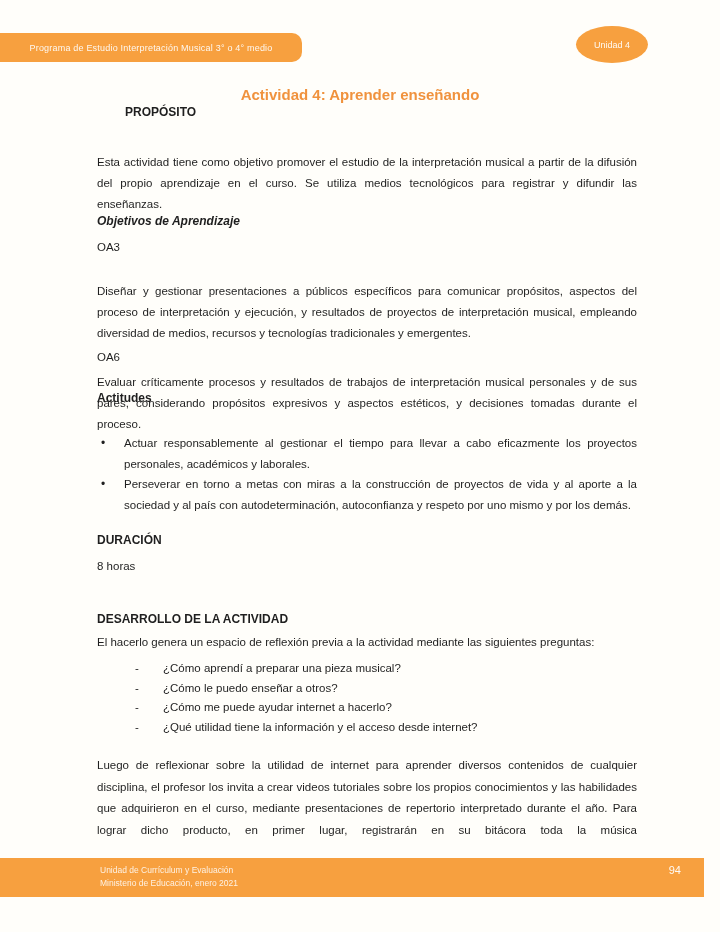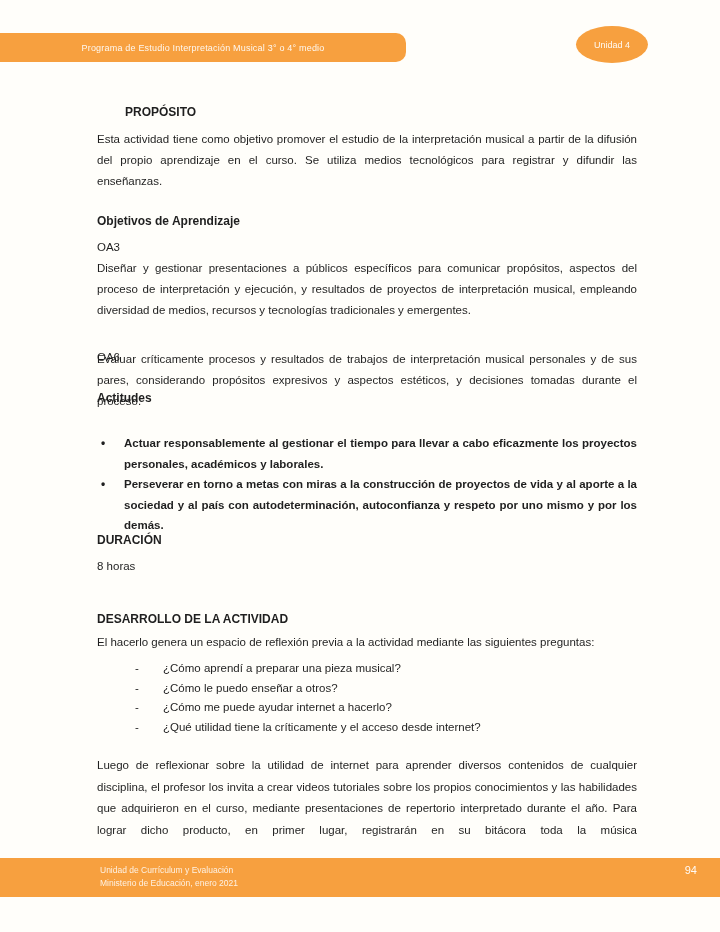--- a/index.html
+++ b/index.html
@@ -14,21 +14,21 @@
     font-family:"Liberation Sans","DejaVu Sans",sans-serif;
     background:var(--page-bg);
     color:var(--ink);
     position:relative;
     overflow:hidden;
   }
   .page{position:absolute;inset:0;background:var(--page-bg);}
 
   
   .program-badge{
-    position:absolute;left:0;top:33px;width:406px;height:29px;
+    position:absolute;left:0;top:33px;width:302px;height:29px;
     background:var(--accent);
     border-radius:0 10px 10px 0;
     display:flex;align-items:center;justify-content:center;
     color:rgba(255,255,255,.92);font-size:9px;letter-spacing:.2px;
   }
   .unit-badge{
     position:absolute;left:576px;top:26px;width:72px;height:37px;
     background:var(--accent);border-radius:50%;
     display:flex;align-items:center;justify-content:center;
     color:rgba(255,255,255,.95);font-size:9px;
@@ -36,53 +36,53 @@
   .doc-title{
     position:absolute;top:86px;left:0;right:0;
     text-align:center;font-size:15px;font-weight:bold;
     color:var(--title-color);
   }
 
   
   .blk{position:absolute;left:97px;width:540px;font-size:11.5px;line-height:21px;}
   .h-caps{font-weight:bold;font-size:12px;line-height:14px;}
   .h-sub{font-weight:bold;font-size:12px;line-height:14px;}
-  .just{text-align:justify;}
+  .just{text-align:justify;margin-top:23px;}
   .just-all{text-align:justify;text-align-last:justify;}
 
   .t-proposito-h{top:105px;padding-left:28px;}
   .t-proposito-p{top:129px;}
-  .t-objetivos-h{top:214px;}
+  .t-objetivos-h{top:214px;font-style:italic;}
   .t-oa3-label{top:237px;}
   .t-oa3-p{top:258px;}
   .t-oa6-label{top:347px;}
   .t-oa6-p{top:349px;}
   .t-actitudes-h{top:391px;}
   .t-actitudes-ul{top:433px;line-height:20.5px;}
   .t-duracion-h{top:533px;}
   .t-duracion-p{top:556px;}
   .t-desarrollo-h{top:612px;}
   .t-intro-p{top:632px;}
   .t-questions-ul{top:659px;line-height:19.5px;}
   .t-final-p{top:755px;line-height:21.5px;}
 
-  ul.bullets{list-style:none;font-weight:bold;}
+  ul.bullets{list-style:none;}
   ul.bullets li{position:relative;padding-left:27px;text-align:justify;}
   ul.bullets li::before{
     content:"•";position:absolute;left:4px;top:0;font-size:12px;
   }
   ul.dashes{list-style:none;}
   ul.dashes li{position:relative;padding-left:66px;}
   ul.dashes li::before{
     content:"-";position:absolute;left:38px;top:0;
   }
 
   
   .footer-bar{
-    position:absolute;left:0;right:0;top:858px;height:39px;
+    position:absolute;left:0;right:16px;top:858px;height:39px;
     background:var(--accent);
   }
   .footer-left{
     position:absolute;left:100px;top:6px;
     color:rgba(255,255,255,.85);font-size:8.5px;line-height:13px;
   }
   .footer-page{
     position:absolute;right:23px;top:6px;
     color:rgba(255,255,255,.95);font-size:11px;
   }
@@ -93,20 +93,21 @@
 <div class="page">
 
   <div class="program-badge">
     <span>Programa de Estudio Interpretación Musical 3° o 4° medio</span>
   </div>
 
   <div class="unit-badge">
     <span>Unidad 4</span>
   </div>
 
+  <h1 class="doc-title">Actividad 4: Aprender enseñando</h1>
 
   <h2 class="blk h-caps t-proposito-h">PROPÓSITO</h2>
   <p class="blk just t-proposito-p">Esta actividad tiene como objetivo promover el estudio de la interpretación musical a partir de la difusión del propio aprendizaje en el curso. Se utiliza medios tecnológicos para registrar y difundir las enseñanzas.</p>
 
   <h3 class="blk h-sub t-objetivos-h">Objetivos de Aprendizaje</h3>
   <p class="blk t-oa3-label">OA3</p>
   <p class="blk just t-oa3-p">Diseñar y gestionar presentaciones a públicos específicos para comunicar propósitos, aspectos del proceso de interpretación y ejecución, y resultados de proyectos de interpretación musical, empleando diversidad de medios, recursos y tecnologías tradicionales y emergentes.</p>
   <p class="blk t-oa6-label">OA6</p>
   <p class="blk just t-oa6-p">Evaluar críticamente procesos y resultados de trabajos de interpretación musical personales y de sus pares, considerando propósitos expresivos y aspectos estéticos, y decisiones tomadas durante el proceso.</p>
 
@@ -118,21 +119,21 @@
 
   <h2 class="blk h-caps t-duracion-h">DURACIÓN</h2>
   <p class="blk t-duracion-p">8 horas</p>
 
   <h2 class="blk h-caps t-desarrollo-h">DESARROLLO DE LA ACTIVIDAD</h2>
   <p class="blk t-intro-p">El hacerlo genera un espacio de reflexión previa a la actividad mediante las siguientes preguntas:</p>
   <ul class="blk dashes t-questions-ul">
     <li>¿Cómo aprendí a preparar una pieza musical?</li>
     <li>¿Cómo le puedo enseñar a otros?</li>
     <li>¿Cómo me puede ayudar internet a hacerlo?</li>
-    <li>¿Qué utilidad tiene la críticamente y el acceso desde internet?</li>
+    <li>¿Qué utilidad tiene la información y el acceso desde internet?</li>
   </ul>
   <p class="blk just-all t-final-p">Luego de reflexionar sobre la utilidad de internet para aprender diversos contenidos de cualquier disciplina, el profesor los invita a crear videos tutoriales sobre los propios conocimientos y las habilidades que adquirieron en el curso, mediante presentaciones de repertorio interpretado durante el año. Para lograr dicho producto, en primer lugar, registrarán en su bitácora toda la música</p>
 
   <div class="footer-bar">
     <div class="footer-left">
       <div>Unidad de Currículum y Evaluación</div>
       <div>Ministerio de Educación, enero 2021</div>
     </div>
     <div class="footer-page">94</div>
   </div>

